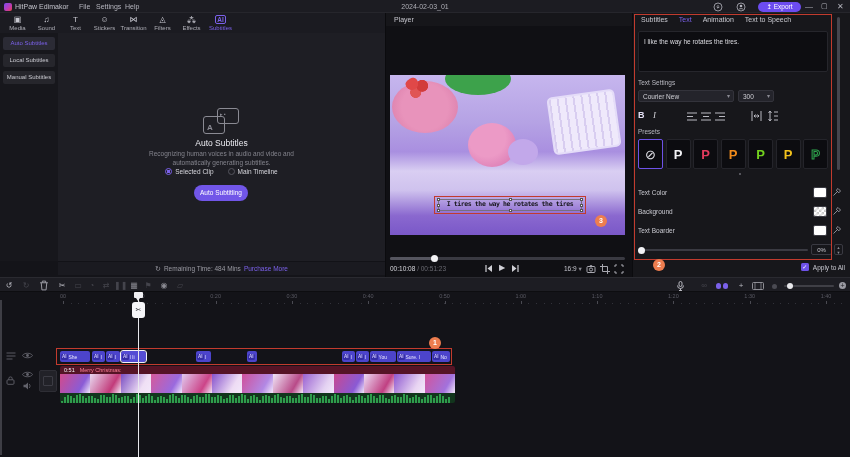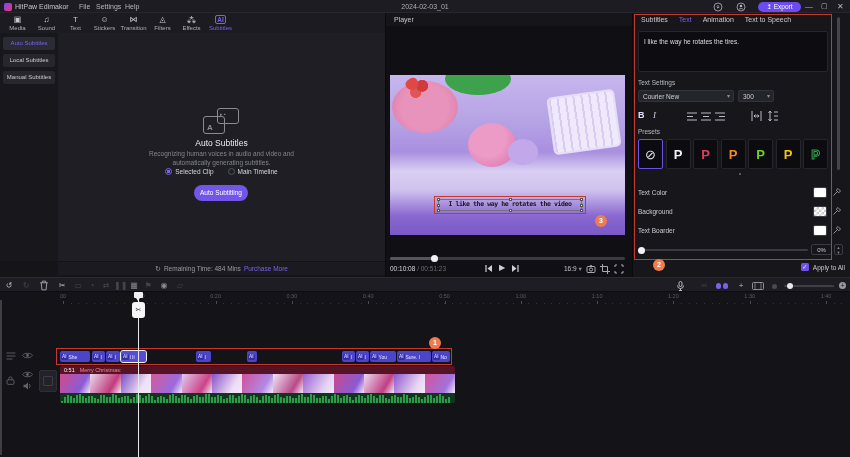--- a/index.html
+++ b/index.html
@@ -270,21 +270,21 @@
     <div class="abs" id="video">
       <div class="blob" style="left:55px;top:-12px;width:66px;height:32px;background:#3da24b"></div>
       <div class="blob" style="left:2px;top:6px;width:66px;height:52px;background:radial-gradient(circle,#e893bb 0 55%,#d87aa8 100%)"></div>
       <div class="blob" style="left:14px;top:2px;width:26px;height:22px;background:radial-gradient(circle at 30% 30%,#e04848 0 25%,transparent 28%),radial-gradient(circle at 70% 40%,#d23b3b 0 25%,transparent 28%),radial-gradient(circle at 45% 70%,#e05555 0 25%,transparent 28%)"></div>
       <div id="crib"></div>
       <div class="blob" style="left:78px;top:48px;width:48px;height:44px;background:radial-gradient(circle at 40% 35%,#ec9ac6 0 45%,#d470ae 100%)"></div>
       <div class="blob" style="left:118px;top:64px;width:30px;height:26px;background:#c2a8ea"></div>
 
       <div class="abs" id="sub-overlay-box">
         <div id="sub-sel"></div>
-        <div id="sub-text">I like the way he rotates the video</div>
+        <div id="sub-text">I tires the way he rotates the tires</div>
         <div class="handle" style="left:2px;top:6.5px"></div>
         <div class="handle" style="right:2px;top:6.5px"></div>
         <div class="handle" style="left:2px;top:1px"></div>
         <div class="handle" style="right:2px;top:1px"></div>
         <div class="handle" style="left:2px;bottom:1px"></div>
         <div class="handle" style="right:2px;bottom:1px"></div>
         <div class="handle" style="left:74px;top:1px"></div>
         <div class="handle" style="left:74px;bottom:1px"></div>
       </div>
       <div class="abs badge" style="left:205px;top:140px">3</div>

